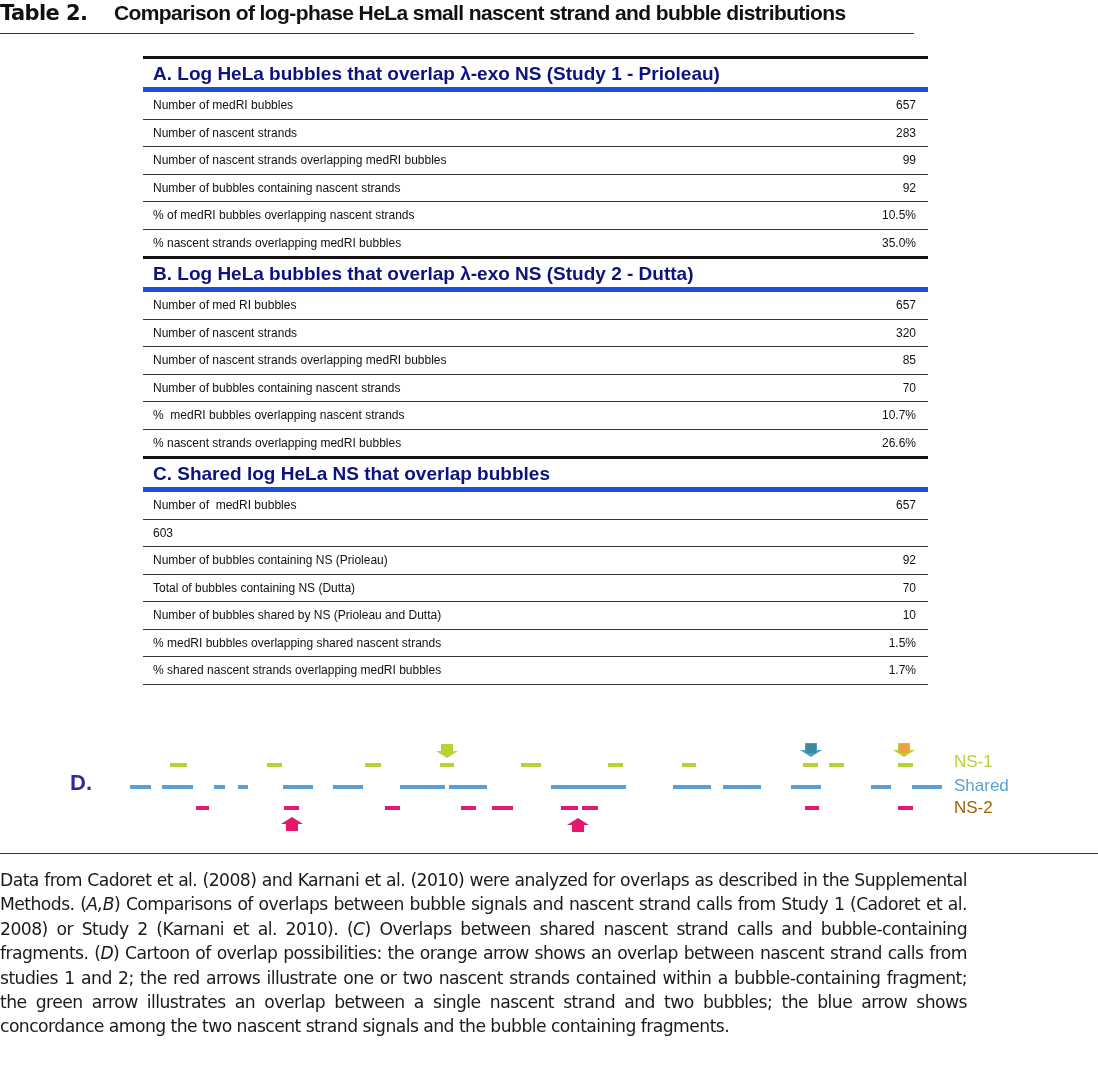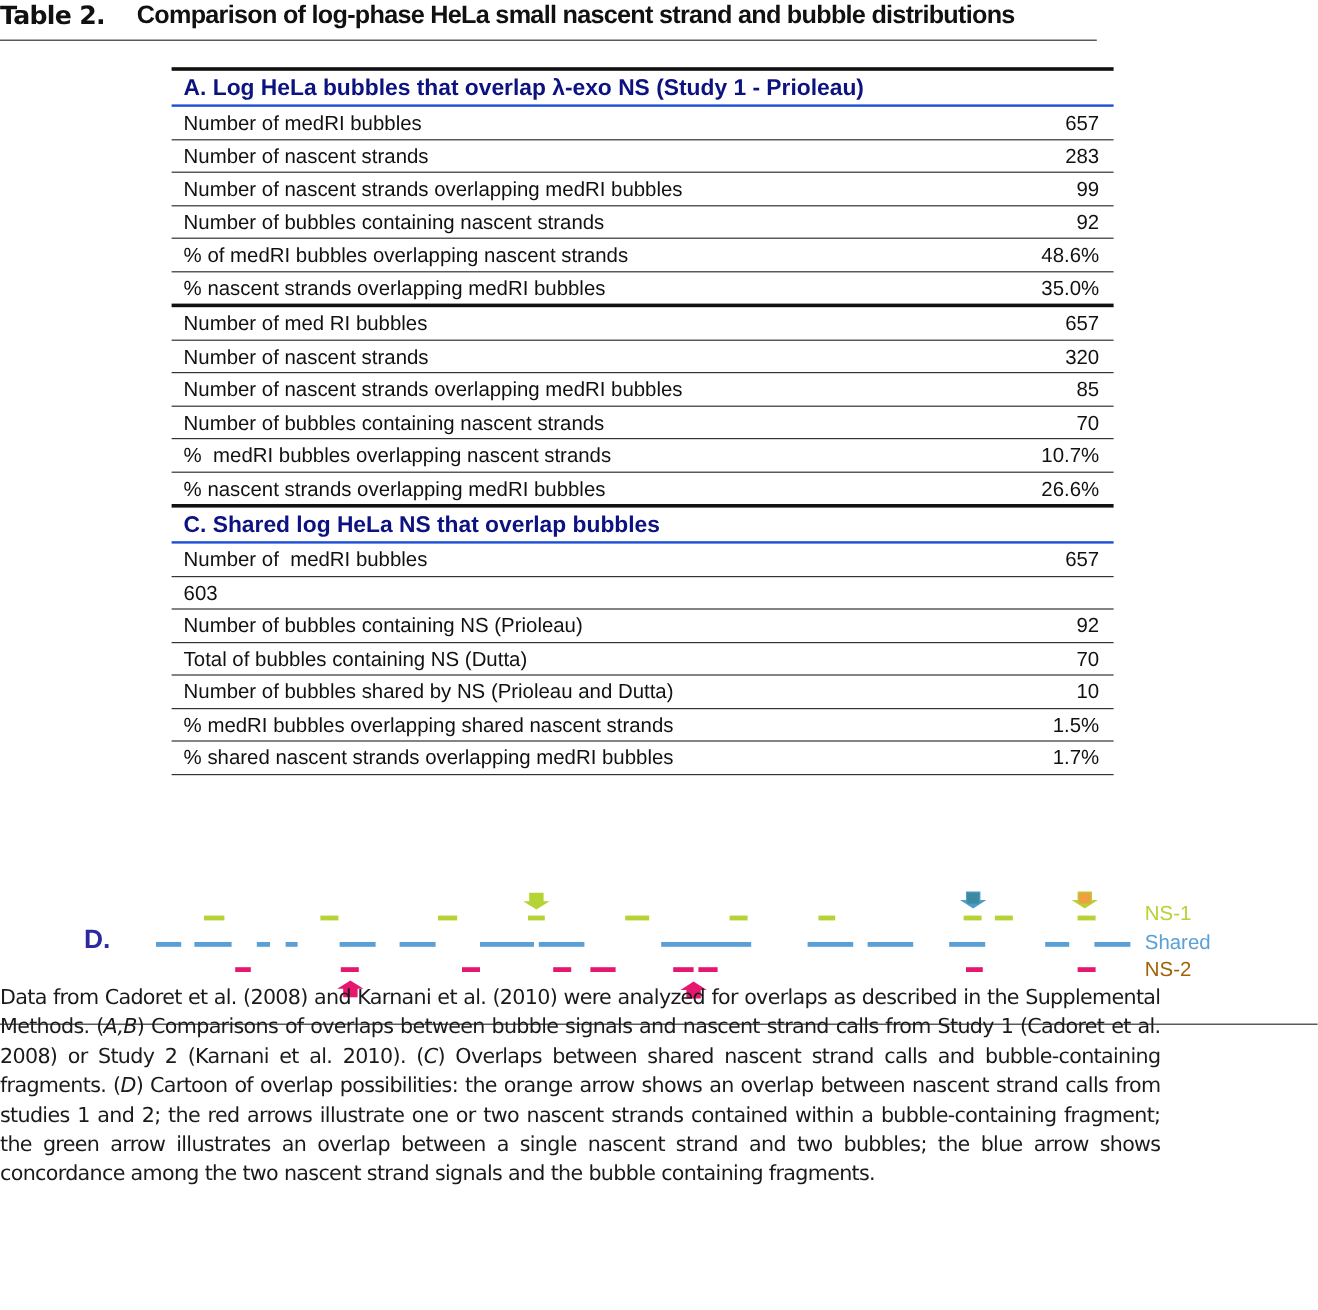--- a/index.html
+++ b/index.html
@@ -4,34 +4,34 @@
 <style>
   html, body { margin: 0; padding: 0; background: #ffffff; }
   body { width: 1098px; height: 1092px; position: relative; overflow: hidden; color: #1a1a1a; }
 
   .title-bar { position: absolute; left: 0; top: 0; width: 914px; height: 33px; border-bottom: 1.5px solid #333; }
   .title-label { position: absolute; left: 0; top: 0; font-family: "DejaVu Sans", sans-serif; font-weight: bold; font-size: 21px; line-height: 26px; letter-spacing: -0.6px; color: #111; }
   .title-text { position: absolute; left: 114px; top: 0; font-family: Liberation Sans, sans-serif; font-weight: bold; font-size: 21px; line-height: 26px; letter-spacing: -0.6px; color: #111; white-space: nowrap; }
 
   .tbl { position: absolute; left: 143px; top: 56px; width: 785px; font-family: "Liberation Sans", sans-serif; }
   .section { border-top: 3px solid #111; }
-  .sec-head { height: 28px; line-height: 30px; font-weight: bold; font-size: 19px; color: #0c1280; padding-left: 10px; white-space: nowrap; border-bottom: 2px solid #1d4ed8; }
-  .row { height: 26.5px; line-height: 27px; display: flex; justify-content: space-between; font-size: 17px; color: #111; padding: 0 12px 0 10px; border-bottom: 1px solid #333; }
+  .sec-head { height: 28px; line-height: 30px; font-weight: bold; font-size: 19px; color: #0c1280; padding-left: 10px; white-space: nowrap; border-bottom: 5px solid #1d4ed8; }
+  .row { height: 26.5px; line-height: 27px; display: flex; justify-content: space-between; font-size: 12px; color: #111; padding: 0 12px 0 10px; border-bottom: 1px solid #333; }
   .row:last-child { border-bottom: none; }
   .tbl-end { border-top: 1.5px solid #333; }
   .row .lbl { white-space: pre; }
   .row .val { }
 
   .diagram { position: absolute; left: 0; top: 735px; width: 1098px; height: 105px; }
   .d-label { position: absolute; left: 70px; top: 35px; font-family: "Liberation Sans", sans-serif; font-weight: bold; font-size: 22px; color: #2d2aa0; }
   .legend { position: absolute; font-family: "Liberation Sans", sans-serif; font-size: 17px; line-height: 20px; }
 
   .bottom-rule { position: absolute; left: 0; top: 853px; width: 1098px; border-top: 1.5px solid #333; }
 
-  .caption { position: absolute; left: 0; top: 820px; width: 967px; font-family: "DejaVu Sans", sans-serif; font-size: 17.2px; line-height: 24.4px; letter-spacing: -0.55px; color: #1a1a1a; text-align: justify; }
+  .caption { position: absolute; left: 0; top: 868px; width: 967px; font-family: "DejaVu Sans", sans-serif; font-size: 17.2px; line-height: 24.4px; letter-spacing: -0.55px; color: #1a1a1a; text-align: justify; }
   .caption i { font-style: italic; }
 </style>
 </head>
 <body>
 
 <div class="title-bar">
   <span class="title-label">Table 2.</span>
   <span class="title-text">Comparison of log-phase HeLa small nascent strand and bubble distributions</span>
 </div>
 
@@ -49,28 +49,29 @@
       <div class="row">
         <span class="lbl">Number of nascent strands overlapping medRI bubbles</span>
         <span class="val">99</span>
       </div>
       <div class="row">
         <span class="lbl">Number of bubbles containing nascent strands</span>
         <span class="val">92</span>
       </div>
       <div class="row">
         <span class="lbl">% of medRI bubbles overlapping nascent strands</span>
-        <span class="val">48.6%</span>
+        <span class="val">10.5%</span>
       </div>
       <div class="row">
         <span class="lbl">% nascent strands overlapping medRI bubbles</span>
         <span class="val">35.0%</span>
       </div>
     </div>
     <div class="section">
+      <div class="sec-head">B.  Log HeLa bubbles that overlap λ-exo NS (Study 2 - Dutta)</div>
       <div class="row">
         <span class="lbl">Number of med RI bubbles</span>
         <span class="val">657</span>
       </div>
       <div class="row">
         <span class="lbl">Number of nascent strands</span>
         <span class="val">320</span>
       </div>
       <div class="row">
         <span class="lbl">Number of nascent strands overlapping medRI bubbles</span>

